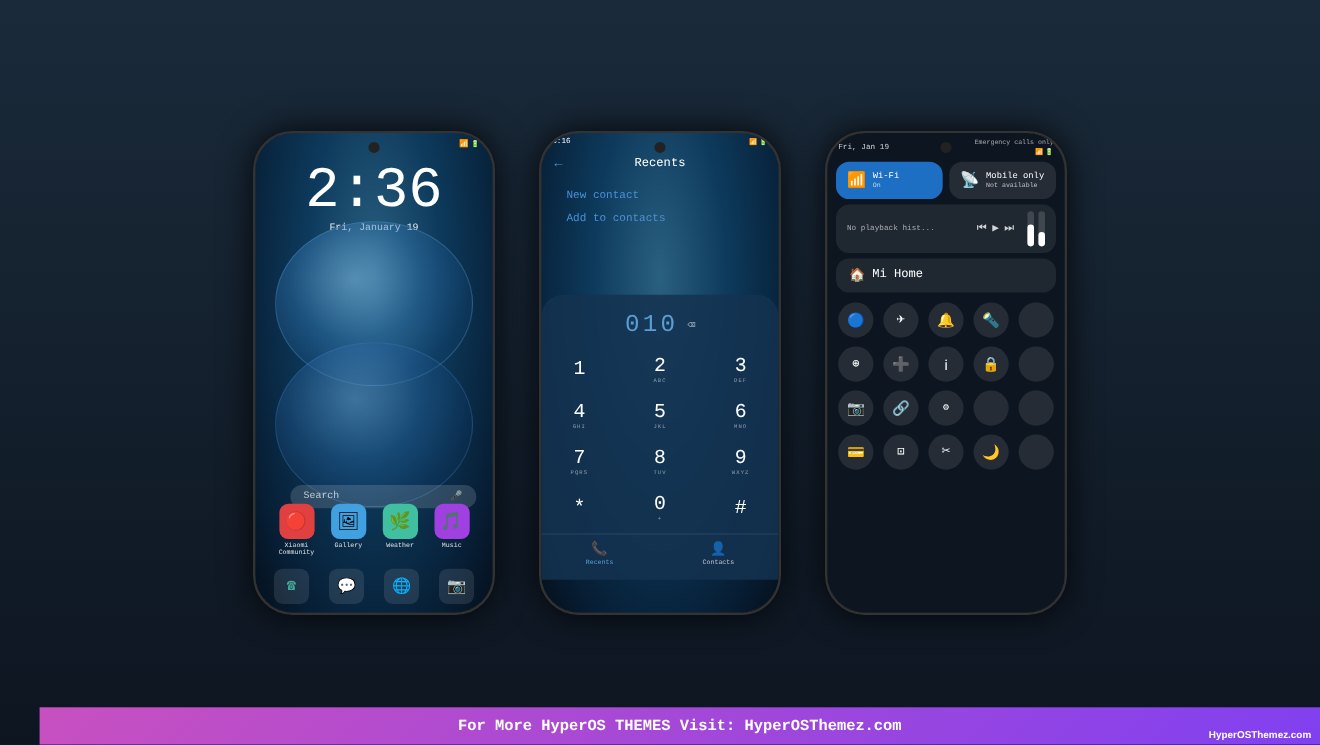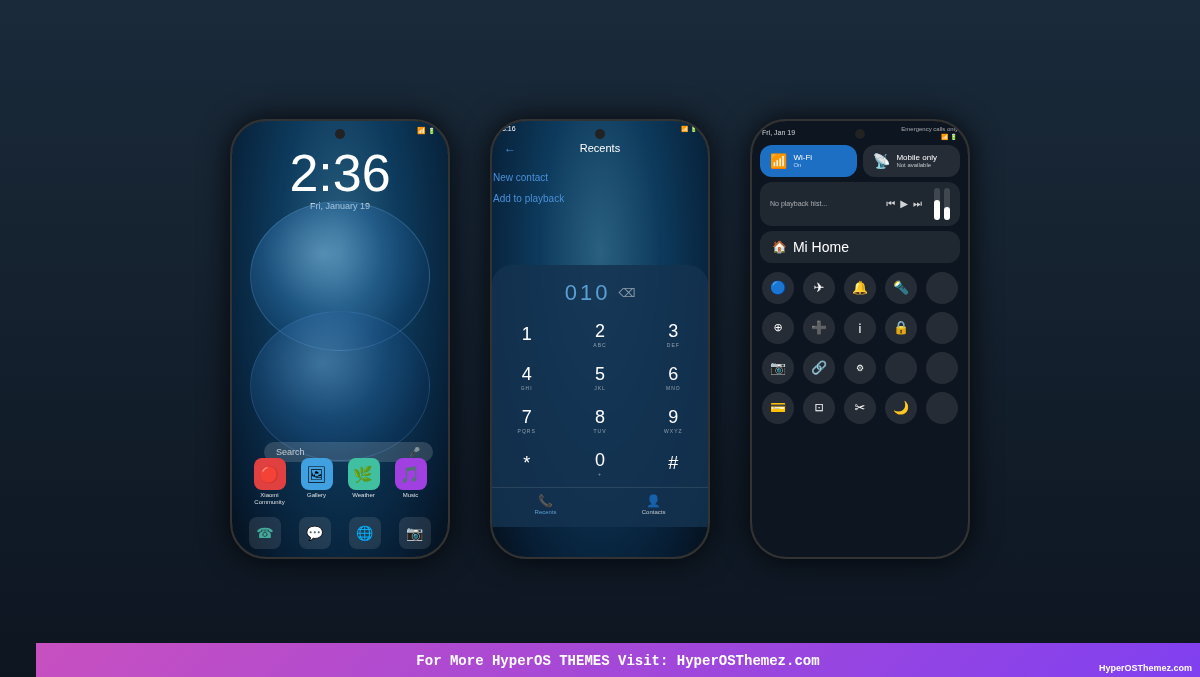--- a/index.html
+++ b/index.html
@@ -12,20 +12,21 @@
       justify-content: center;
       font-family: 'Arial', sans-serif;
       overflow: hidden;
       position: relative;
     }
 
     .phones-container {
       display: flex;
       gap: 40px;
       padding: 20px;
+      font-family: Liberation Mono, monospace;
     }
 
     
     .phone {
       width: 220px;
       height: 440px;
       background: #111;
       border-radius: 36px;
       border: 2px solid #333;
       position: relative;
@@ -228,21 +229,21 @@
 
     .p2-top-status {
       display: flex;
       justify-content: space-between;
       padding: 4px 10px 0;
       font-size: 7px;
       color: white;
     }
 
     .p2-recents-list {
-      padding: 8px 1px;
+      padding: 8px 23px;
     }
     .p2-recent-item {
       padding: 5px 0;
       font-size: 10px;
       color: #4a90d9;
     }
 
     .p2-dialer {
       position: absolute;
       bottom: 30px;
@@ -522,21 +523,21 @@
       <div class="p2-header">
         <span class="p2-back">←</span>
         <span class="p2-title">Recents</span>
       </div>
 
       <div class="p2-recents-list">
         <div class="p2-recent-item">
           <span>New contact</span>
         </div>
         <div class="p2-recent-item">
-          <span>Add to playback</span>
+          <span>Add to contacts</span>
         </div>
       </div>
 
       <div class="p2-dialer">
         <div class="p2-number-display">
           <span class="p2-number">010</span>
           <span class="p2-delete">⌫</span>
         </div>
 
         <div class="p2-keypad">
@@ -649,21 +650,21 @@
             <div style="position:absolute;bottom:0;left:0;right:0;height:60%;background:white;border-radius:3px;"></div>
           </div>
           <div style="width:6px;height:32px;background:rgba(255,255,255,0.15);border-radius:3px;position:relative;">
             <div style="position:absolute;bottom:0;left:0;right:0;height:40%;background:white;border-radius:3px;"></div>
           </div>
         </div>
       </div>
 
       <div class="p3-mihome">
         <span style="font-size:12px;">🏠</span>
-        <span style="font-size:14px;color:white;font-weight:500;">Mi Home</span>
+        <span style="font-size:11px;color:white;font-weight:500;">Mi Home</span>
       </div>
 
       <div class="p3-grid">
         <div class="p3-grid-btn">
           <span>🔵</span>
         </div>
         <div class="p3-grid-btn">
           <span>✈</span>
         </div>
         <div class="p3-grid-btn">

